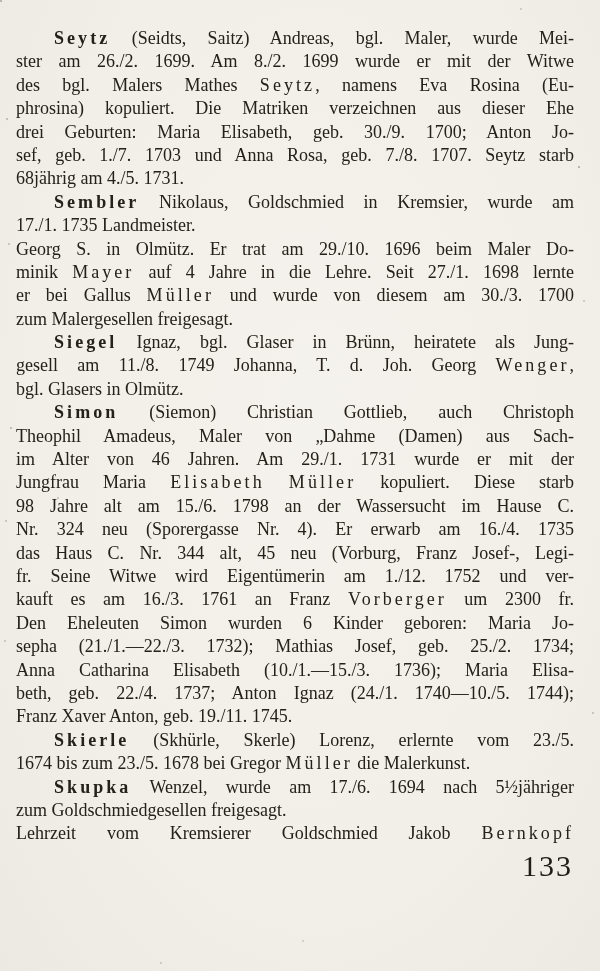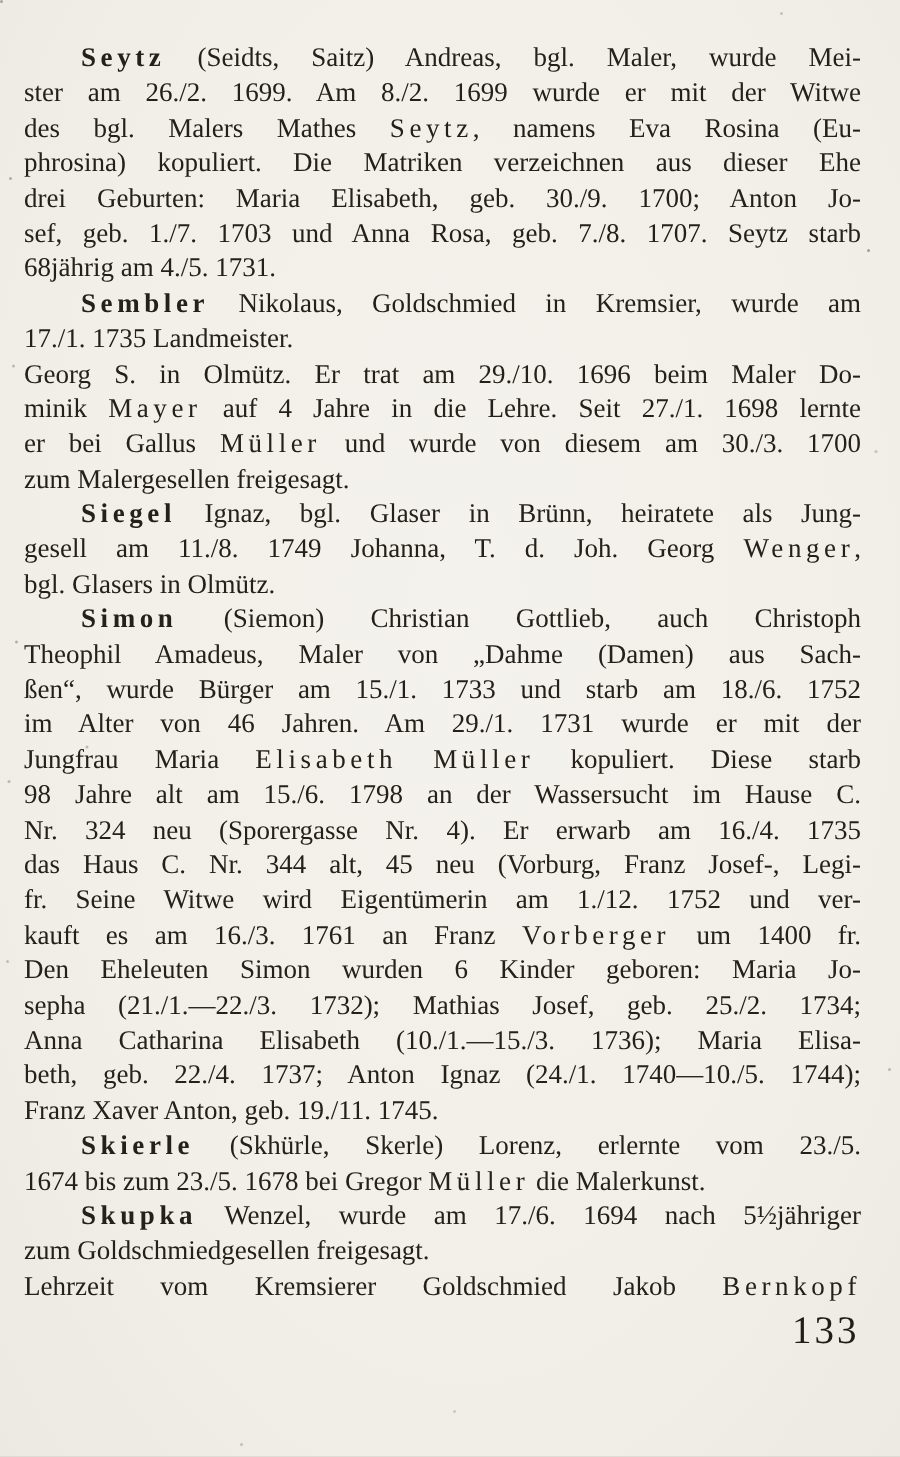--- a/index.html
+++ b/index.html
@@ -31,21 +31,21 @@
     white-space: normal;
   }
   .line.first { text-indent: 38px; }
   .line.last  { text-align-last: left; }
   .bold  { font-weight: 700; }
   .sperr { letter-spacing: 0.17em; }
   .pagenum {
     margin-top: 3px;
     padding-right: 12px;
     text-align: right;
-    font-size: 26px;
+    font-size: 30px;
     letter-spacing: 2px;
     color: #211d16;
   }
   
   .noise {
     position: absolute;
     left: 0; top: 0;
     width: 2px; height: 2px;
     border-radius: 50%;
     background: rgba(70, 63, 50, 0.40);
@@ -90,28 +90,27 @@
         <div class="line last"><span>zum Malergesellen freigesagt.</span></div>
       </div>
       <div class="para">
         <div class="line first"><span class="bold sperr">Siegel</span><span> Ignaz, bgl. Glaser in Brünn, heiratete als Jung-</span></div>
         <div class="line"><span>gesell am 11./8. 1749 Johanna, T. d. Joh. Georg </span><span class="sperr">Wenger</span><span>,</span></div>
         <div class="line last"><span>bgl. Glasers in Olmütz.</span></div>
       </div>
       <div class="para">
         <div class="line first"><span class="bold sperr">Simon</span><span> (Siemon) Christian Gottlieb, auch Christoph</span></div>
         <div class="line"><span>Theophil Amadeus, Maler von „Dahme (Damen) aus Sach-</span></div>
-        <div class="line"><span>ßen“, wurde Bürger am 15./1. 1733 und starb am 18./6. 1752</span></div>
         <div class="line"><span>im Alter von 46 Jahren. Am 29./1. 1731 wurde er mit der</span></div>
         <div class="line"><span>Jungfrau Maria </span><span class="sperr">Elisabeth</span><span> </span><span class="sperr">Müller</span><span> kopuliert. Diese starb</span></div>
         <div class="line"><span>98 Jahre alt am 15./6. 1798 an der Wassersucht im Hause C.</span></div>
         <div class="line"><span>Nr. 324 neu (Sporergasse Nr. 4). Er erwarb am 16./4. 1735</span></div>
         <div class="line"><span>das Haus C. Nr. 344 alt, 45 neu (Vorburg, Franz Josef-, Legi-</span></div>
         <div class="line"><span>fr. Seine Witwe wird Eigentümerin am 1./12. 1752 und ver-</span></div>
-        <div class="line"><span>kauft es am 16./3. 1761 an Franz </span><span class="sperr">Vorberger</span><span> um 1400 fr.</span></div>
+        <div class="line"><span>kauft es am 16./3. 1761 an Franz </span><span class="sperr">Vorberger</span><span> um 2300 fr.</span></div>
         <div class="line"><span>Den Eheleuten Simon wurden 6 Kinder geboren: Maria Jo-</span></div>
         <div class="line"><span>sepha (21./1.—22./3. 1732); Mathias Josef, geb. 25./2. 1734;</span></div>
         <div class="line"><span>Anna Catharina Elisabeth (10./1.—15./3. 1736); Maria Elisa-</span></div>
         <div class="line"><span>beth, geb. 22./4. 1737; Anton Ignaz (24./1. 1740—10./5. 1744);</span></div>
         <div class="line last"><span>Franz Xaver Anton, geb. 19./11. 1745.</span></div>
       </div>
       <div class="para">
         <div class="line first"><span class="bold sperr">Skierle</span><span> (Skhürle, Skerle) Lorenz, erlernte vom 23./5.</span></div>
         <div class="line last"><span>1674 bis zum 23./5. 1678 bei Gregor </span><span class="sperr">Müller</span><span> die Malerkunst.</span></div>
       </div>

